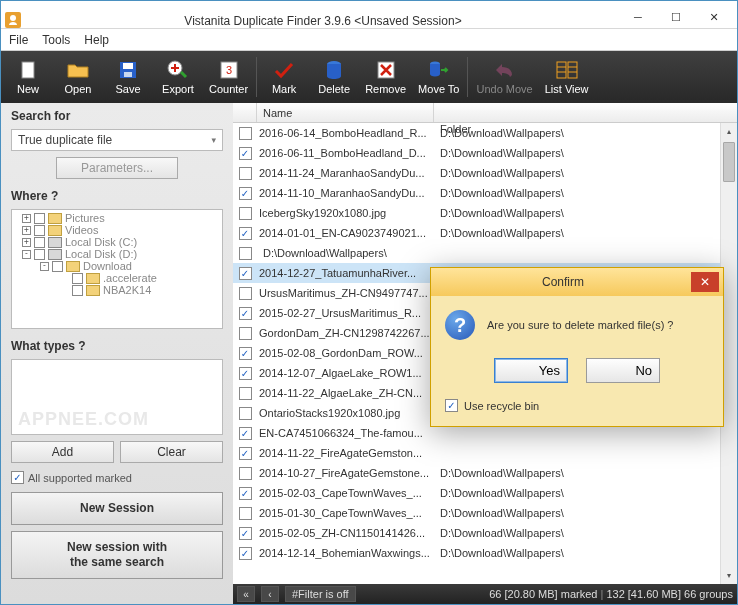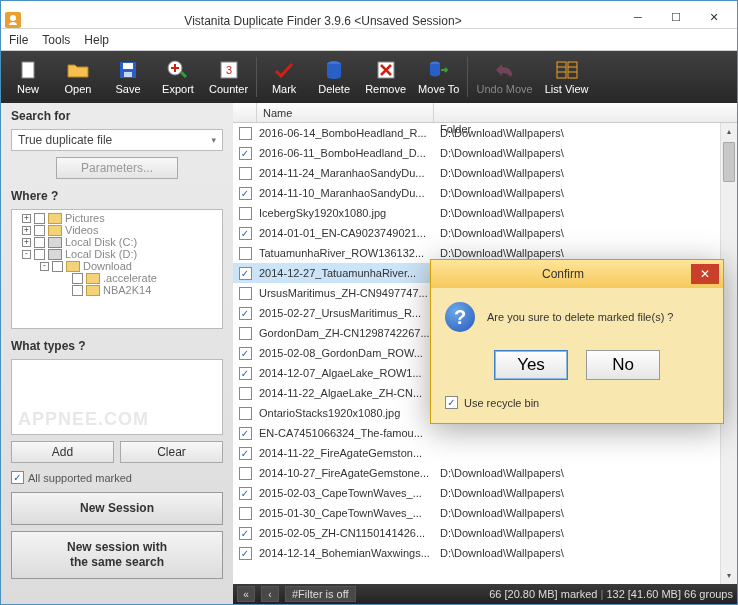--- a/index.html
+++ b/index.html
@@ -56,21 +56,21 @@
 .status-right { margin-left: auto; white-space: nowrap; }
 
 .dialog { position: absolute; left: 197px; top: 0px; width: 294px; background: #fff; border: 1px solid #d0a000; box-shadow: 0 6px 30px rgba(0,0,0,0.35); }
 .dialog-title { height: 28px; background: linear-gradient(to bottom, #ffe49a, #f6c95c); display: flex; align-items: center; padding: 0 4px; font-size: 12px; color: #333; }
 .dialog-title span { flex: 1; text-align: center; }
 .dialog-close { width: 28px; height: 20px; background: #c8402a; color: #fff; display: flex; align-items: center; justify-content: center; font-size: 12px; }
 .dialog-body { background: #f8e8b0; padding: 14px 14px 14px 14px; }
 .dialog-msg { display: flex; align-items: center; gap: 12px; font-size: 11px; color: #333; margin-bottom: 18px; }
 .q-icon { width: 30px; height: 30px; border-radius: 50%; background: radial-gradient(circle at 35% 30%, #6aa8ea, #2858b8); color: #fff; font-size: 20px; font-weight: bold; display: flex; align-items: center; justify-content: center; }
 .dialog-btns { display: flex; gap: 18px; justify-content: center; margin-bottom: 16px; }
-.dlg-btn { width: 74px; padding: 4px 0; background: linear-gradient(to bottom, #fefefe, #e6e6e6); border: 1px solid #9a9a9a; font-size: 17px; text-align: center; }
+.dlg-btn { width: 74px; padding: 4px 7px; background: linear-gradient(to bottom, #fefefe, #e6e6e6); border: 1px solid #9a9a9a; font-size: 13px; text-align: right; }
 .dlg-btn.focus { border-color: #3a7fd0; box-shadow: 0 0 0 1px #8ab8e8 inset; }
 .dlg-cb-row { display: flex; align-items: center; gap: 6px; font-size: 11px; color: #333; }
 .list-wrap { position: relative; flex: 1; overflow: hidden; }
 </style>
 </head>
 <body>
 
 <div class="window">
   <div class="titlebar">
     <div class="titlebar-icon">
@@ -320,21 +320,20 @@
               <div class="row-cb">
                 <span class="cb">✓</span>
               </div>
               <div class="row-name">2014-01-01_EN-CA9023749021...</div>
               <div class="row-folder">D:\Download\Wallpapers\</div>
             </div>
             <div class="row">
               <div class="row-cb">
                 <span class="cb"></span>
               </div>
-              <div class="row-name">TatuamunhaRiver_ROW136132...</div>
               <div class="row-folder">D:\Download\Wallpapers\</div>
             </div>
             <div class="row sel">
               <div class="row-cb">
                 <span class="cb">✓</span>
               </div>
               <div class="row-name">2014-12-27_TatuamunhaRiver...</div>
               <div class="row-folder"></div>
             </div>
             <div class="row">
@@ -437,21 +436,21 @@
             </div>
           </div>
         <div class="scrollbar">
           <div class="scroll-btn">▴</div>
           <div class="scroll-track">
               <div class="scroll-thumb"></div>
             </div>
           <div class="scroll-btn">▾</div>
         </div>
 
-        <div class="dialog" style="top:136px;">
+        <div class="dialog" style="top:144px;">
           <div class="dialog-title">
             <span>Confirm</span>
             <div class="dialog-close">✕</div>
           </div>
           <div class="dialog-body">
             <div class="dialog-msg">
               <div class="q-icon">?</div>
               <span>Are you sure to delete marked file(s) ?</span>
             </div>
             <div class="dialog-btns">

